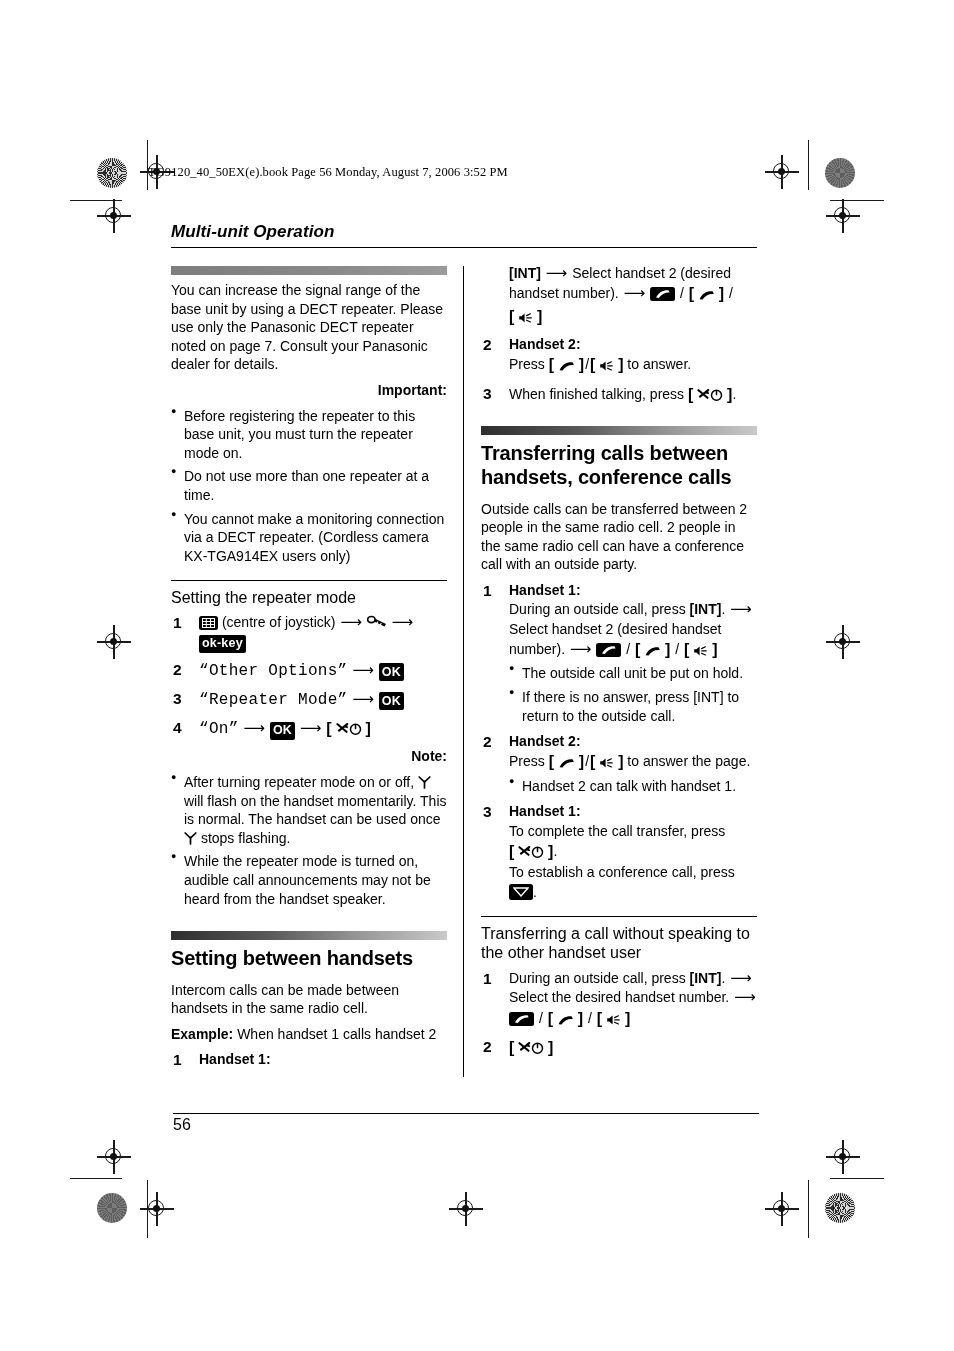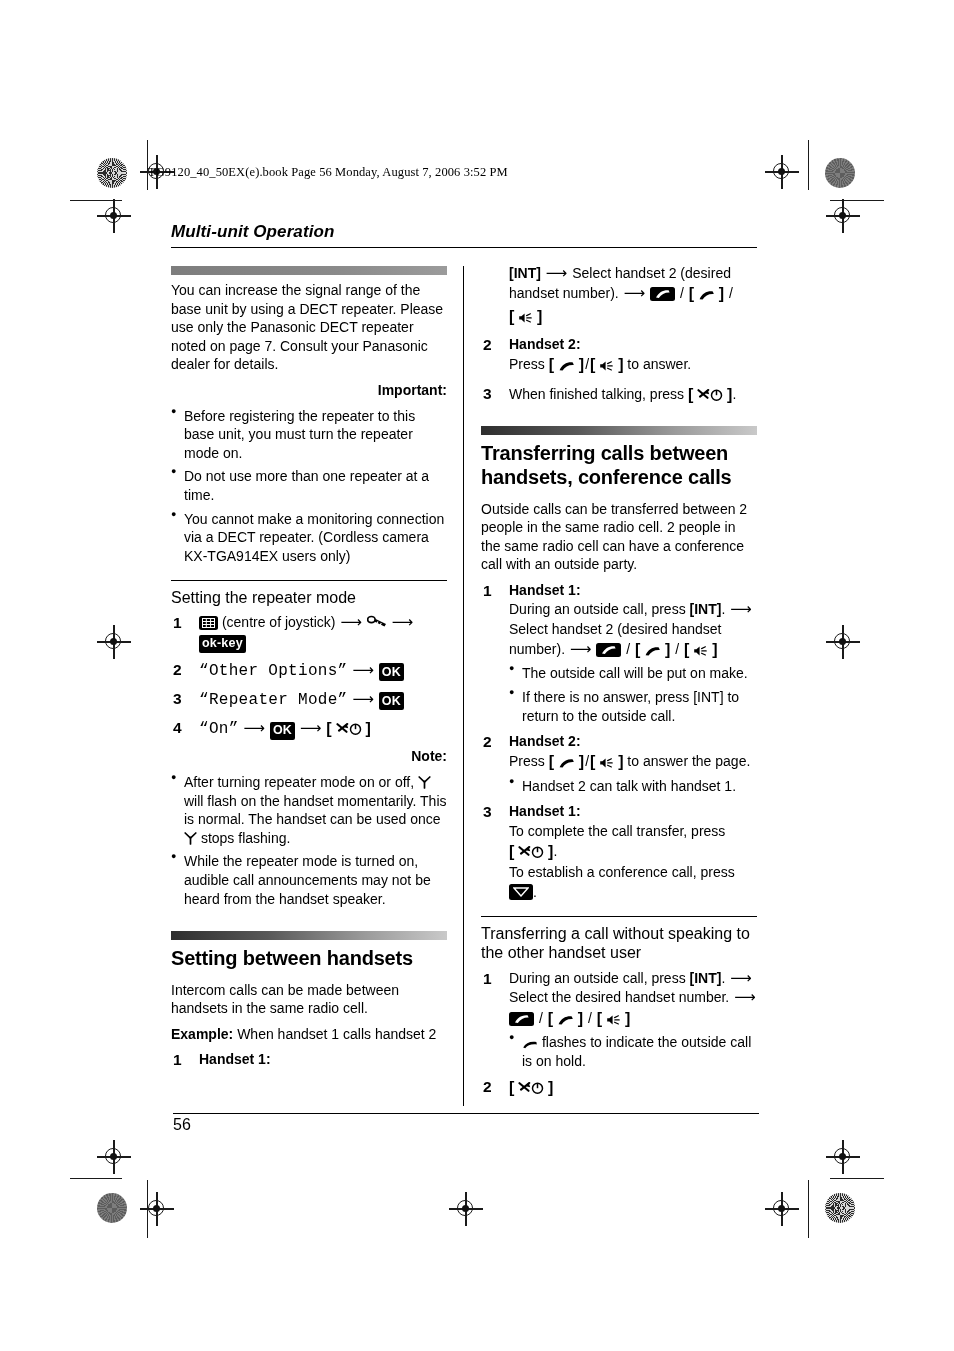--- a/index.html
+++ b/index.html
@@ -605,21 +605,21 @@
             <span class="bk">[</span>
             <svg width="15" height="12" viewBox="0 0 15 12" aria-hidden="true" style="vertical-align:-1px;">
               <path d="M1.2 4.2 L3.4 4.2 L6.6 1.4 L6.6 10.4 L3.4 7.6 L1.2 7.6 Z" fill="#000"></path>
               <path d="M8.6 3.6 L12.4 1.8" stroke="#000" stroke-width="1.2" stroke-linecap="round"></path>
               <path d="M8.8 5.9 L13.2 5.9" stroke="#000" stroke-width="1.2" stroke-linecap="round"></path>
               <path d="M8.6 8.2 L12.4 10.0" stroke="#000" stroke-width="1.2" stroke-linecap="round"></path>
             </svg>
             <span class="bk">]</span>
           </span>
           <ul class="b">
-            <li>The outside call will be put on make.</li>
+            <li>The outside call unit be put on hold.</li>
             <li>If there is no answer, press [INT] to return to the outside call.</li>
           </ul>
         </li>
 
         <li>
           <span class="num">2</span>
           <span class="bold">Handset 2:</span><br>
           <span>Press </span><span class="brkey">
             <span class="bk">[</span>
             <svg width="17" height="11" viewBox="0 0 17 11" aria-hidden="true" style="vertical-align:-1px;">
@@ -693,25 +693,20 @@
           <span class="brkey">
             <span class="bk">[</span>
             <svg width="15" height="12" viewBox="0 0 15 12" aria-hidden="true" style="vertical-align:-1px;">
               <path d="M1.2 4.2 L3.4 4.2 L6.6 1.4 L6.6 10.4 L3.4 7.6 L1.2 7.6 Z" fill="#000"></path>
               <path d="M8.6 3.6 L12.4 1.8" stroke="#000" stroke-width="1.2" stroke-linecap="round"></path>
               <path d="M8.8 5.9 L13.2 5.9" stroke="#000" stroke-width="1.2" stroke-linecap="round"></path>
               <path d="M8.6 8.2 L12.4 10.0" stroke="#000" stroke-width="1.2" stroke-linecap="round"></path>
             </svg>
             <span class="bk">]</span>
           </span>
-          <ul class="b">
-            <li><span class="gl"><svg width="16" height="9" viewBox="0 0 16 9" aria-hidden="true">
-                    <path d="M1.2 7.4 C3.6 3.0 8.4 1.0 14.4 2.0 L14.8 4.4 C9.8 3.6 5.6 5.0 3.2 8.2 Z" fill="#000"></path>
-                  </svg></span><span> flashes to indicate the outside call is on hold.</span></li>
-          </ul>
         </li>
 
         <li>
           <span class="num">2</span>
           <span class="brkey">
             <span class="bk">[</span>
             <svg width="26" height="13" viewBox="0 0 26 13" aria-hidden="true" style="vertical-align:-1px;">
               <path d="M1.5 1.2 L10.5 8.8" stroke="#000" stroke-width="2.1" stroke-linecap="round"></path>
               <path d="M11.2 1.0 L3.0 7.6" stroke="#000" stroke-width="2.1" stroke-linecap="round"></path>
               <path d="M10.6 0.6 L12.2 5.2 L7.6 4.2 Z" fill="#000"></path>

